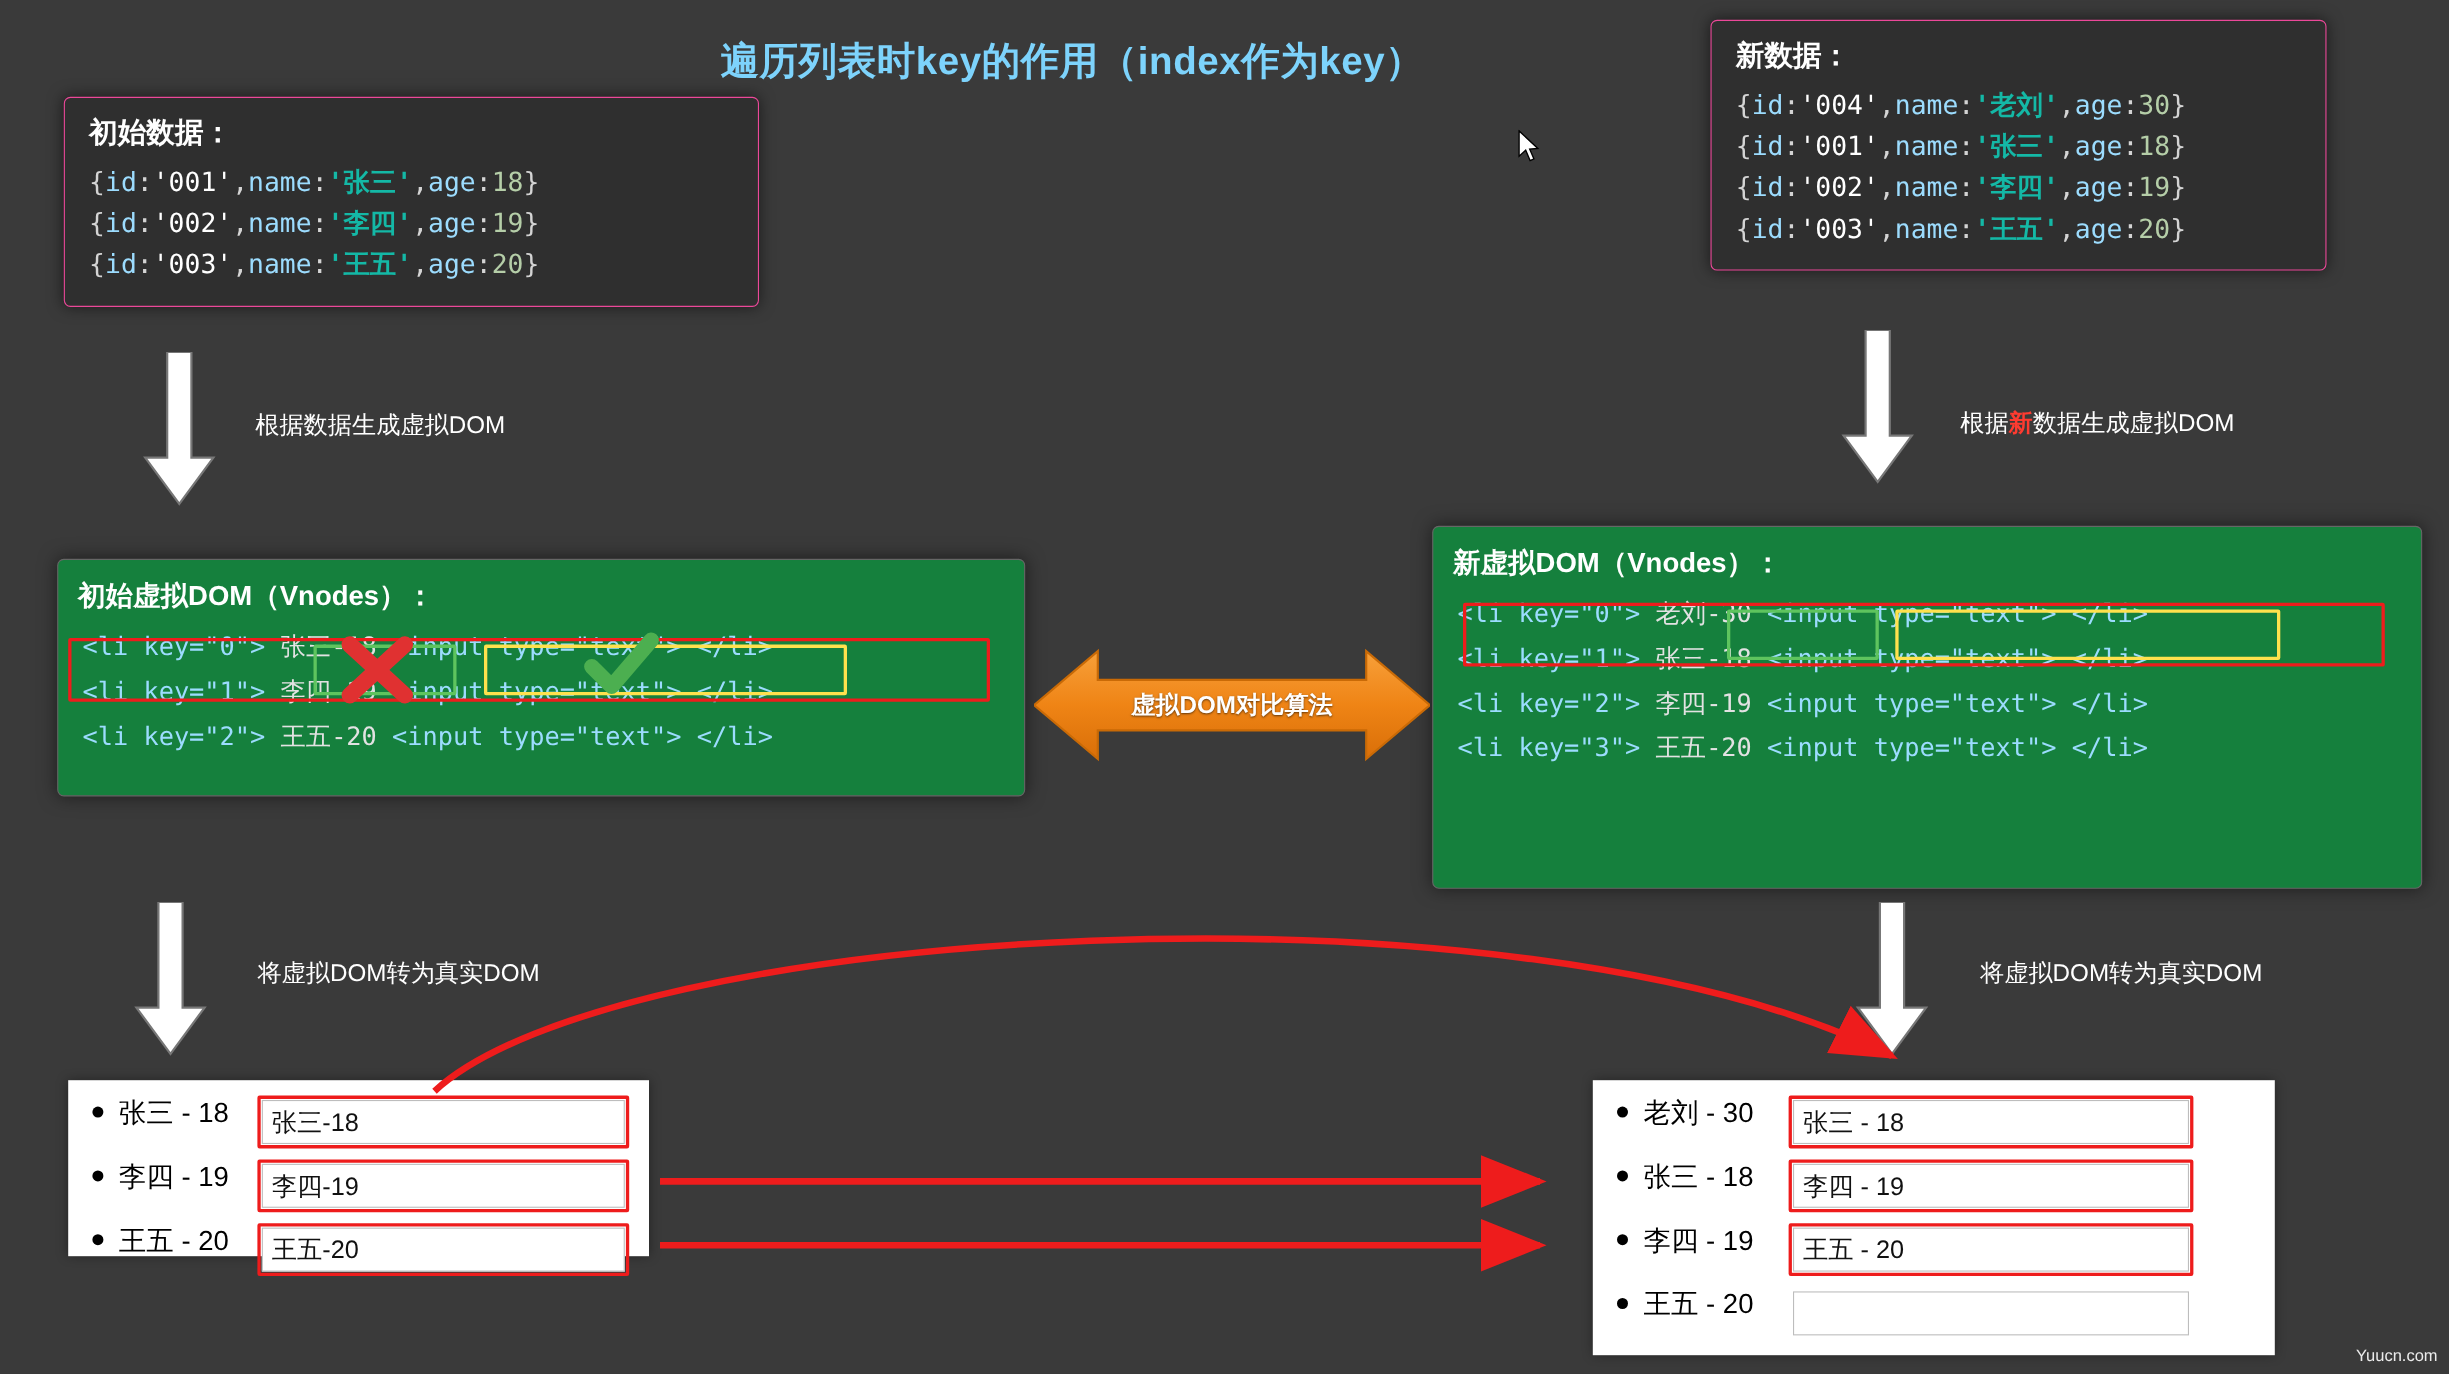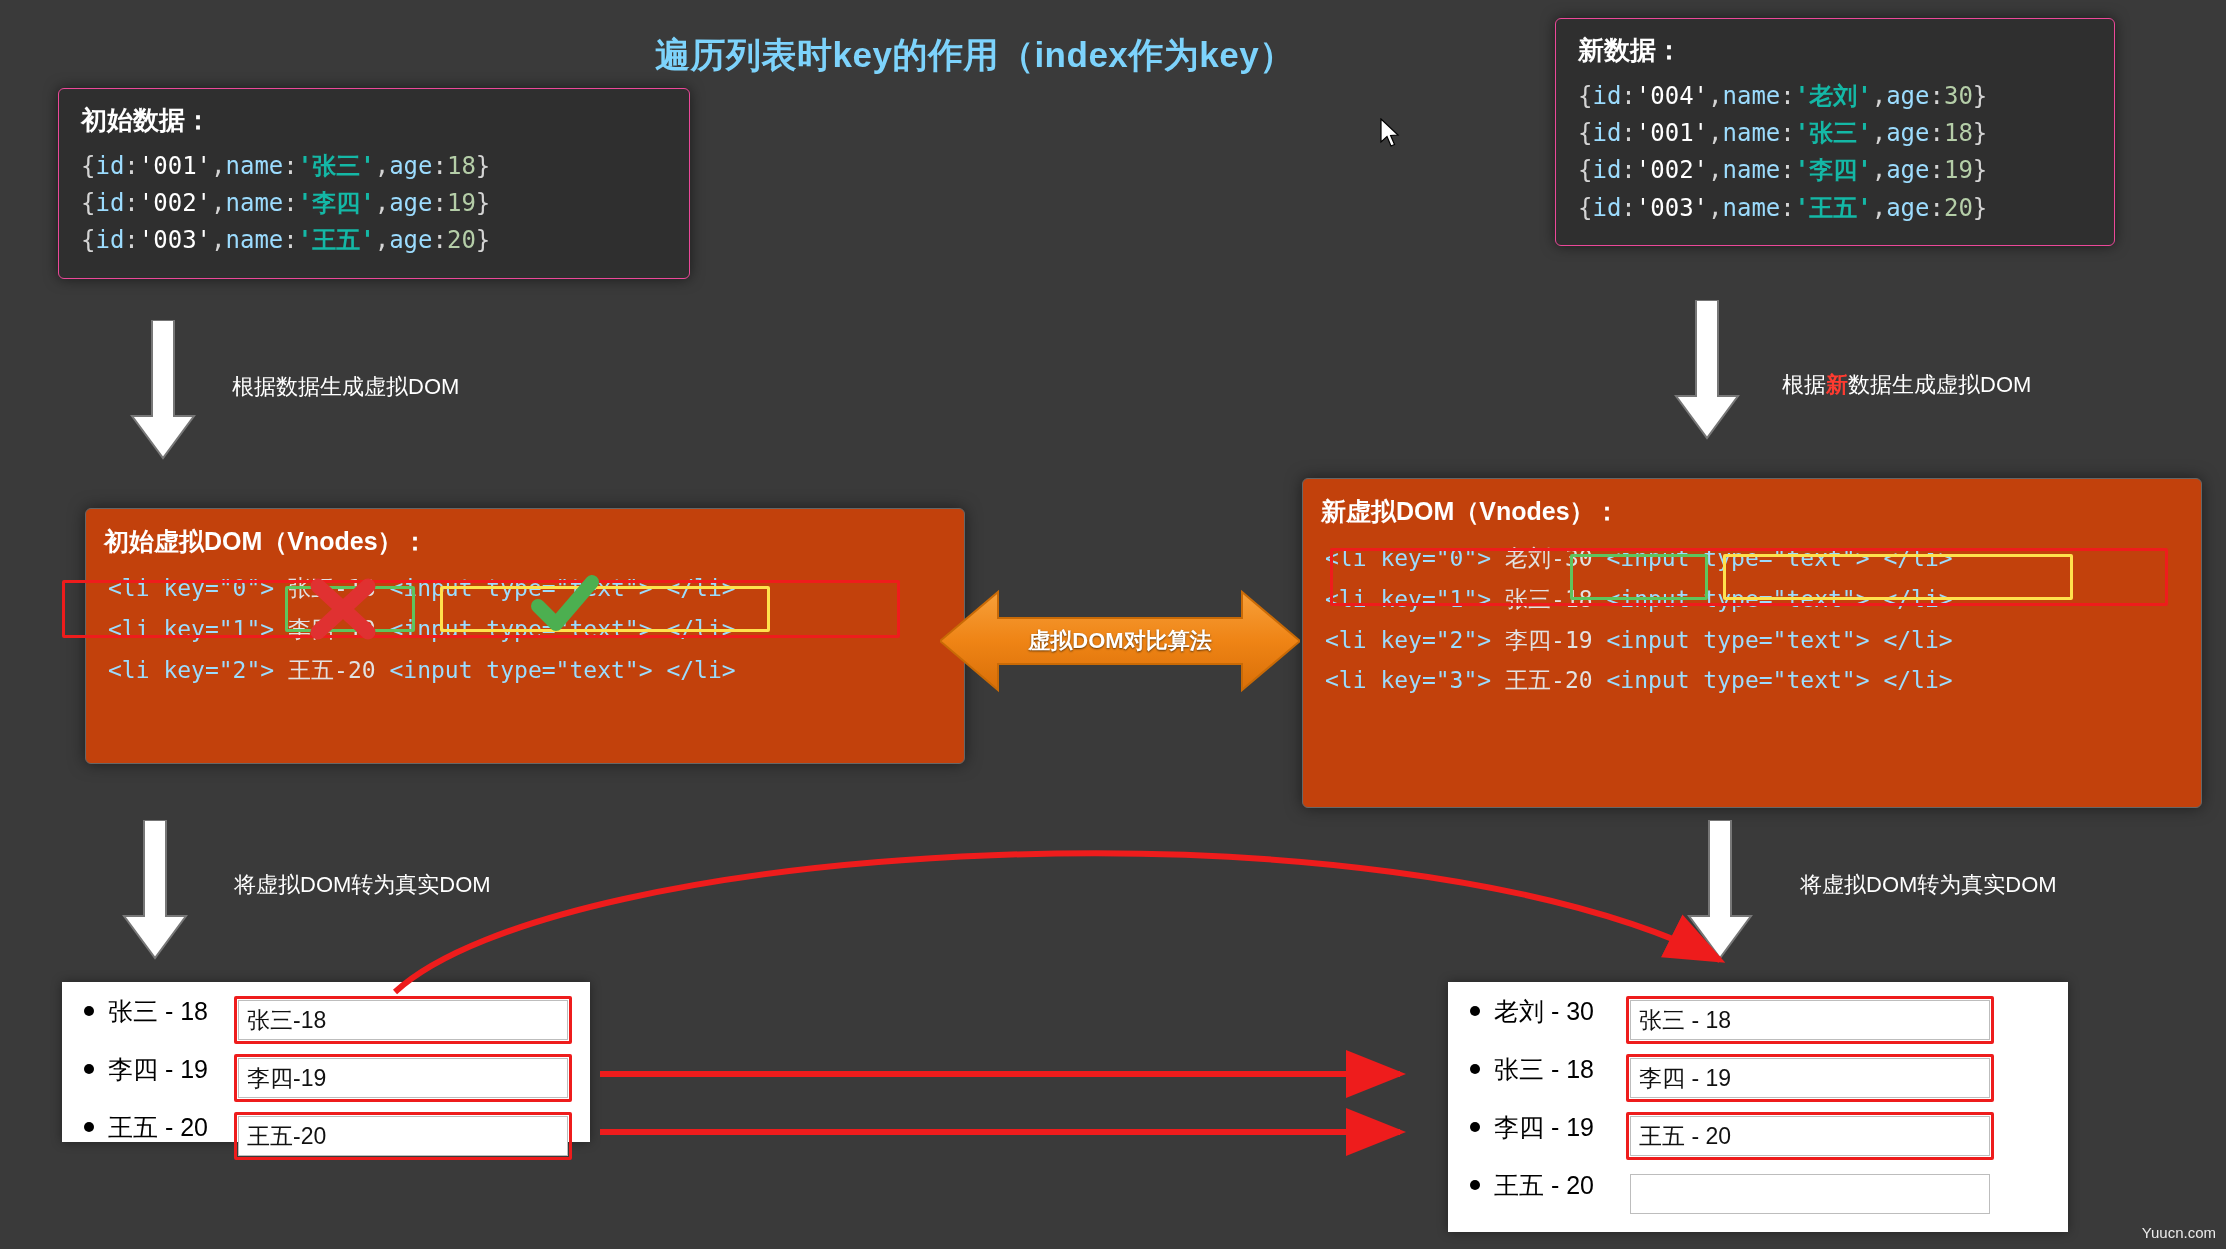--- a/index.html
+++ b/index.html
@@ -48,21 +48,21 @@
     color: #d4d4d4;
   }
   .tk-punct { color: #d4d4d4; }
   .tk-key   { color: #9cdcfe; }
   .tk-str   { color: #ffffff; }
   .tk-num   { color: #b5cea8; }
   .tk-cn    { color: #14b8a6; font-weight: bold; }
 
   
   .vnode-panel {
-    background: #c2410c;
+    background: #15803d;
     border: 1px solid #666;
     border-radius: 6px;
     box-shadow: 0 0 16px rgba(0,0,0,0.5);
     padding: 16px 18px 20px 18px;
   }
   .vnode-line {
     font-family: "DejaVu Sans Mono", monospace;
     font-size: 23px;
     line-height: 1.6;
     white-space: nowrap;
@@ -192,21 +192,21 @@
 </div>
 <div class="abs arrow-label" style="left:232px; top:372px;">根据数据生成虚拟DOM</div>
 
 <div class="abs down-arrow" style="left:1672px; top:300px;">
   <svg width="70" height="140" viewBox="0 0 70 140">
     <polygon points="24,0 46,0 46,96 66,96 35,138 4,96 24,96" fill="#ffffff" stroke="#777777" stroke-width="2"></polygon>
   </svg>
 </div>
 <div class="abs arrow-label" style="left:1782px; top:370px;"><span>根据</span><span class="hl">新</span><span>数据生成虚拟DOM</span></div>
 
-<div class="abs vnode-panel" id="old-vdom-panel" style="left:52px; top:508px; width:880px; height:256px;margin-left:33px;">
+<div class="abs vnode-panel" id="old-vdom-panel" style="left:52px; top:508px; width:880px; height:216px;">
   <div class="panel-head" style="font-size:25px;">初始虚拟DOM（Vnodes）：</div>
   <div class="vnode-line">
     <span class="v-tag">&lt;li key="0"&gt;</span>
     <span class="v-text">张三-18</span>
     <span class="v-attr">&lt;input type="text"&gt;</span>
     <span class="v-tag">&lt;/li&gt;</span>
   </div>
   <div class="vnode-line">
     <span class="v-tag">&lt;li key="1"&gt;</span>
     <span class="v-text">李四-19</span>

